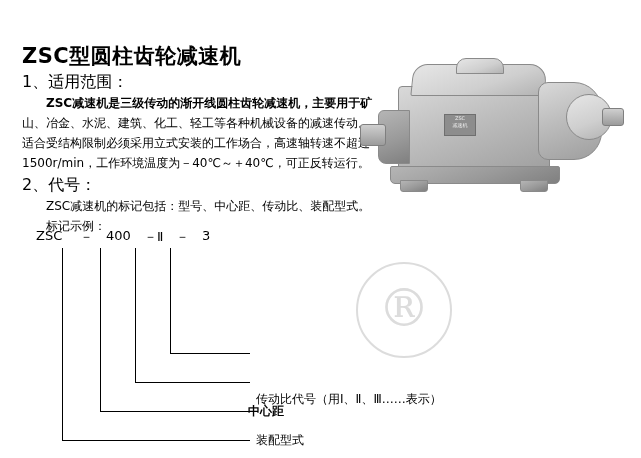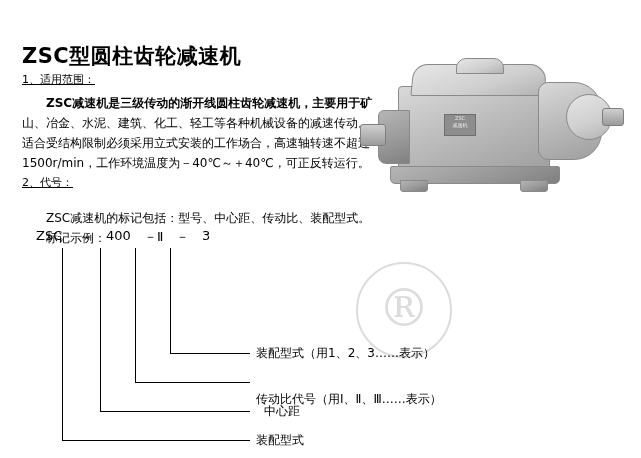--- a/index.html
+++ b/index.html
@@ -29,24 +29,23 @@
     font-size: 21px;
     font-weight: bold;
     letter-spacing: 0.5px;
     color: #000;
     white-space: nowrap;
   }
 
   
   .section-head {
     position: absolute;
-    font-size: 11px;
-    color: #000;
-    white-space: nowrap;
-    text-decoration: underline;
+    font-size: 16px;
+    color: #000;
+    white-space: nowrap;
   }
   .para {
     position: absolute;
     font-size: 12px;
     line-height: 20px;
     color: #000;
   }
   .para div { white-space: nowrap; }
 
   
@@ -148,45 +147,44 @@
 
   <div class="section-head" style="left:22px; top:72px;">1、适用范围：</div>
   <div class="para" style="left:22px; top:93px; width:330px;">
     <div style="text-indent:24px;font-weight:bold;">ZSC减速机是三级传动的渐开线圆柱齿轮减速机，主要用于矿</div>
     <div>山、冶金、水泥、建筑、化工、轻工等各种机械设备的减速传动。</div>
     <div>适合受结构限制必须采用立式安装的工作场合，高速轴转速不超过</div>
     <div>1500r/min，工作环境温度为－40℃～＋40℃，可正反转运行。</div>
   </div>
 
   <div class="section-head" style="left:22px; top:175px;text-align:right;">2、代号：</div>
-  <div class="para" style="left:22px; top:208px; width:340px;">
+  <div class="para" style="left:22px; top:196px; width:340px;">
     <div style="text-indent:24px;">ZSC减速机的标记包括：型号、中心距、传动比、装配型式。</div>
     <div style="text-indent:24px;">标记示例：</div>
   </div>
 
   <div class="code-line">
     <span class="code-tok" style="left:0px;">ZSC</span>
     <span class="code-tok" style="left:44px;">－</span>
     <span class="code-tok" style="left:70px;text-align:center;">400</span>
     <span class="code-tok" style="left:108px;">－Ⅱ</span>
     <span class="code-tok" style="left:140px;">－</span>
     <span class="code-tok" style="left:166px;">3</span>
   </div>
 
   <div class="vline" style="left:170px; top:248px; height:105px;"></div>
   <div class="hline" style="left:170px; top:353px; width:80px;"></div>
-  <div class="callout" style="left:256px; top:345px;">装配型式（用1、2、3……表示）</div>
 
   <div class="vline" style="left:135px; top:248px; height:134px;"></div>
   <div class="hline" style="left:135px; top:382px; width:115px;"></div>
   <div class="callout" style="left:256px; top:374px;margin-top:17px;">传动比代号（用Ⅰ、Ⅱ、Ⅲ……表示）</div>
 
   <div class="vline" style="left:100px; top:248px; height:163px;"></div>
   <div class="hline" style="left:100px; top:411px; width:150px;"></div>
-  <div class="callout" style="left:264px; top:403px;">中心距</div>
+  <div class="callout" style="left:248px; top:403px;font-weight:bold;">中心距</div>
 
   <div class="vline" style="left:62px; top:248px; height:192px;"></div>
   <div class="hline" style="left:62px; top:440px; width:188px;"></div>
   <div class="callout" style="left:256px; top:432px;">装配型式</div>
 
   <div class="photo">
 
     <div class="gb" style="left:38px; top:28px; width:150px; height:86px; border-radius:4px 10px 6px 6px;"></div>
 
     <div class="gb light" style="left:52px; top:6px; width:132px; height:30px; border-radius:14px 18px 2px 2px; transform:skewX(-6deg);"></div>

